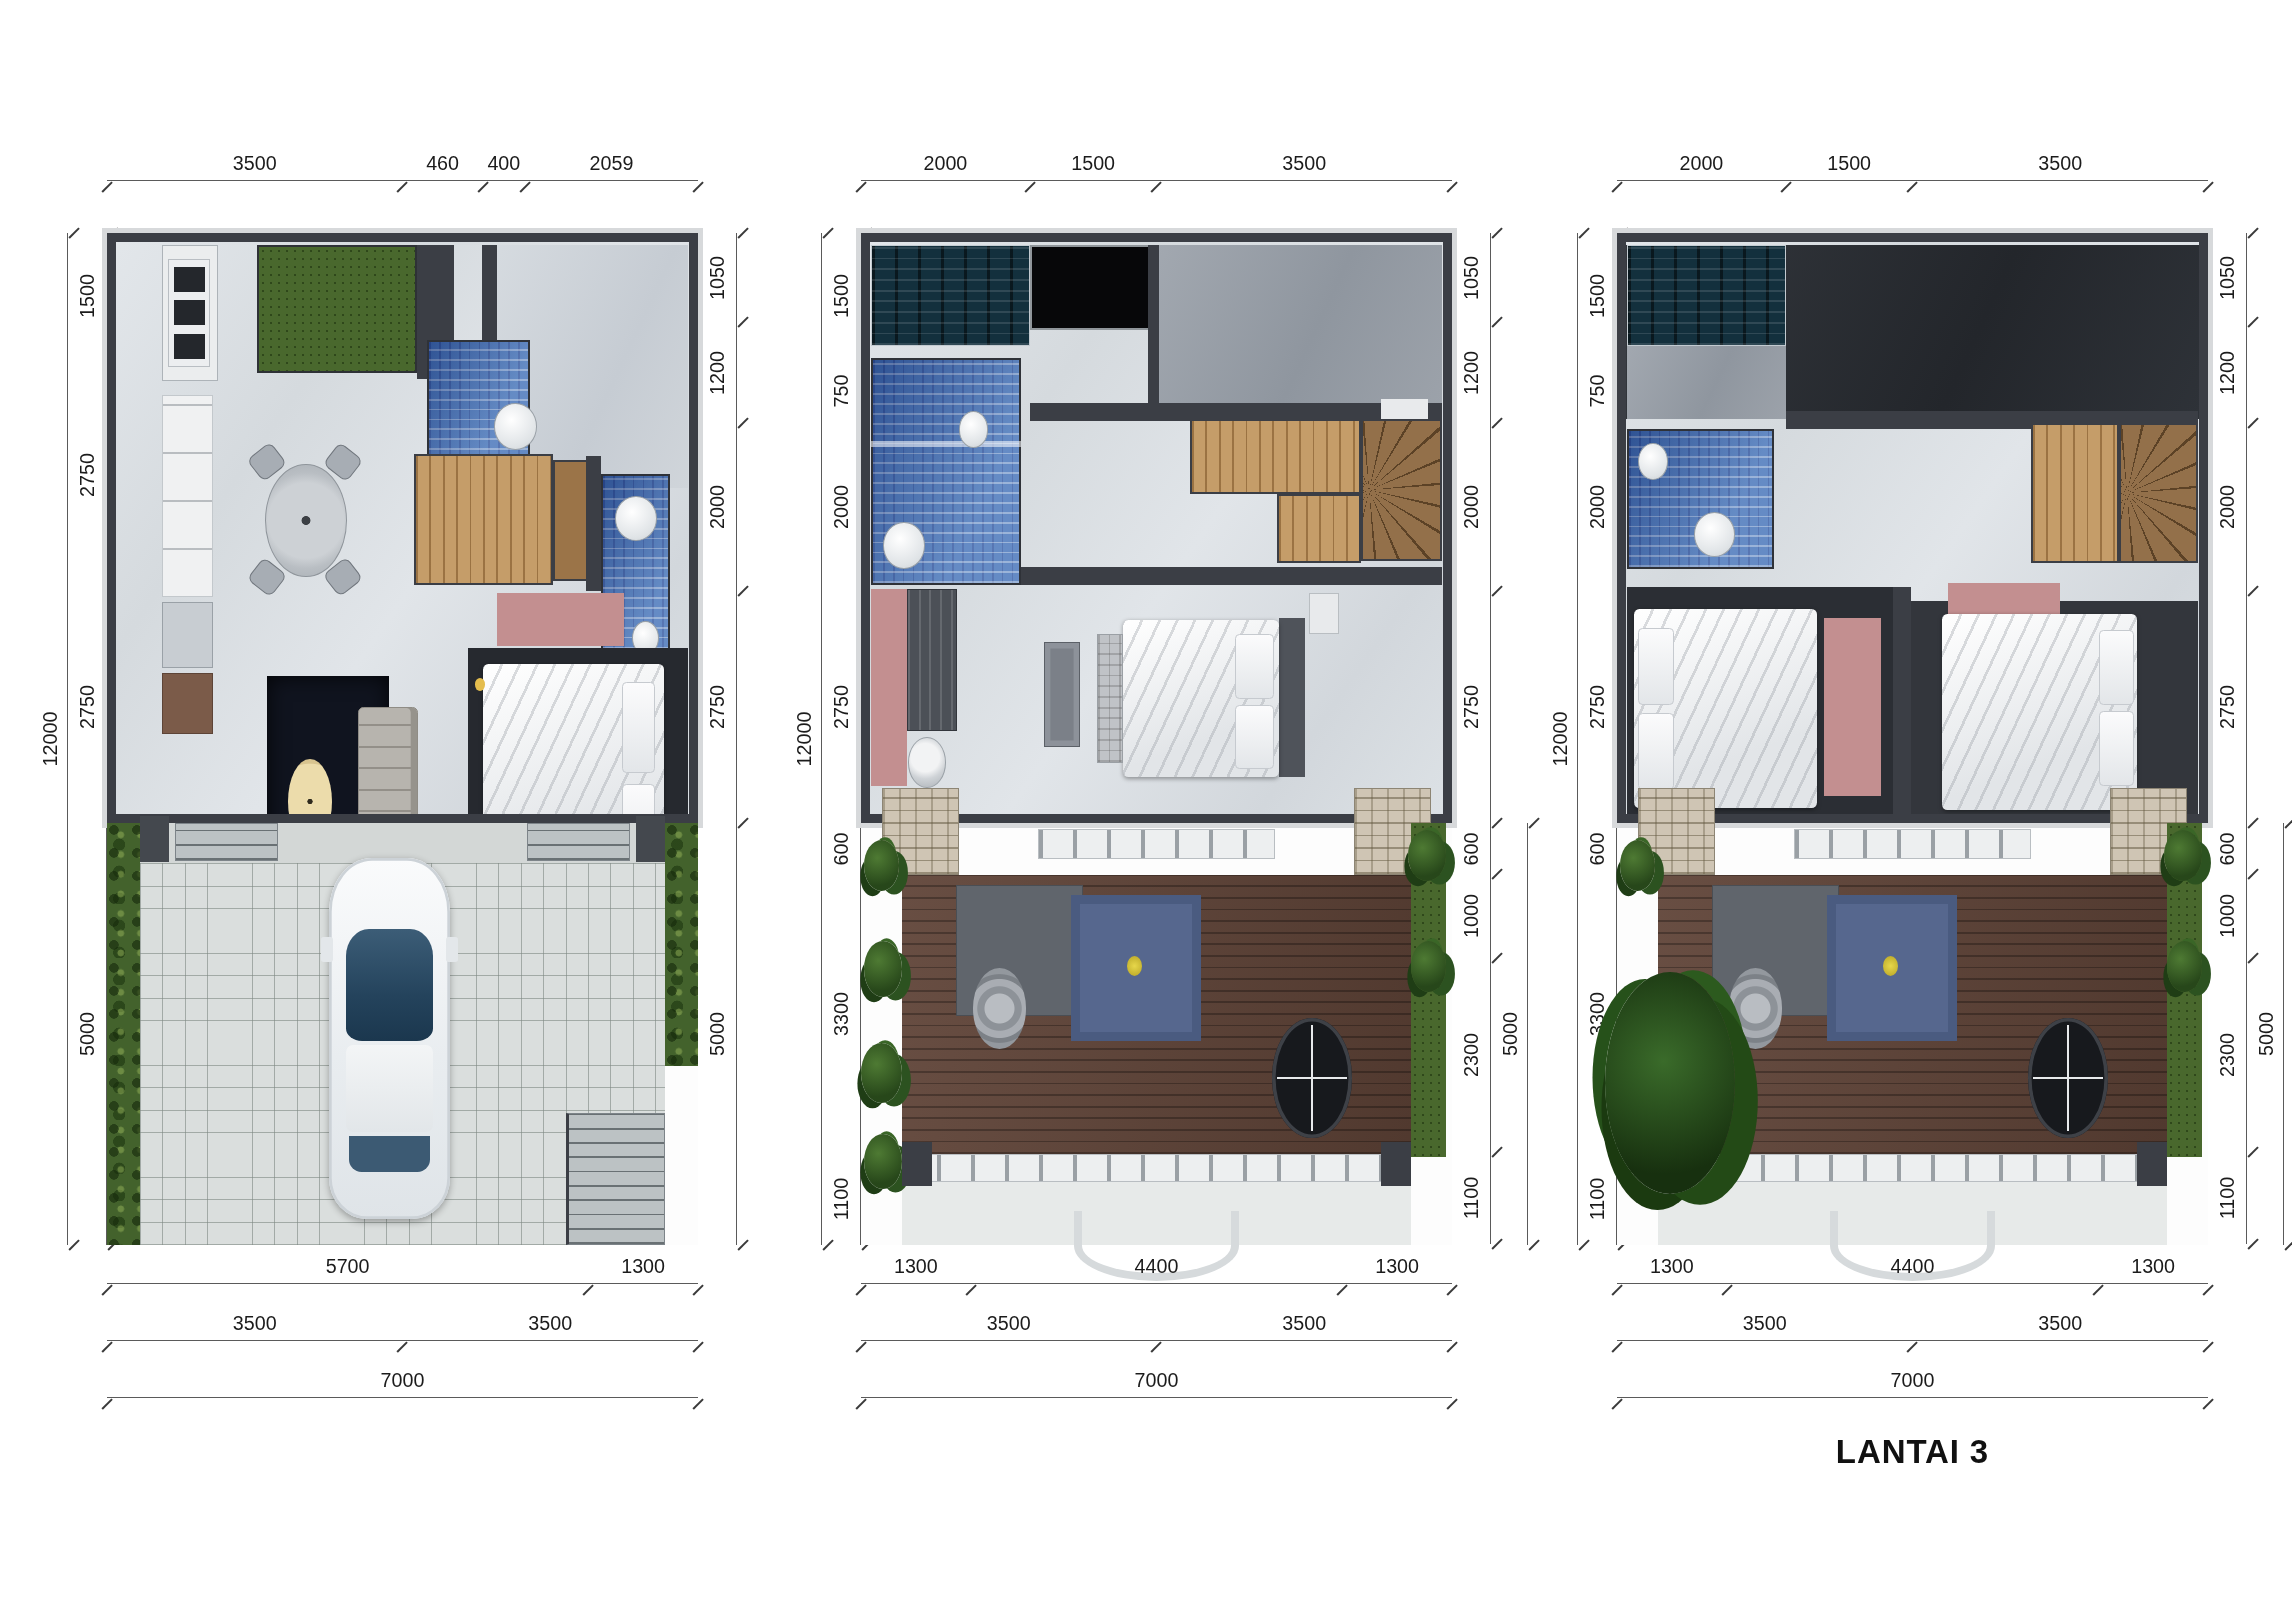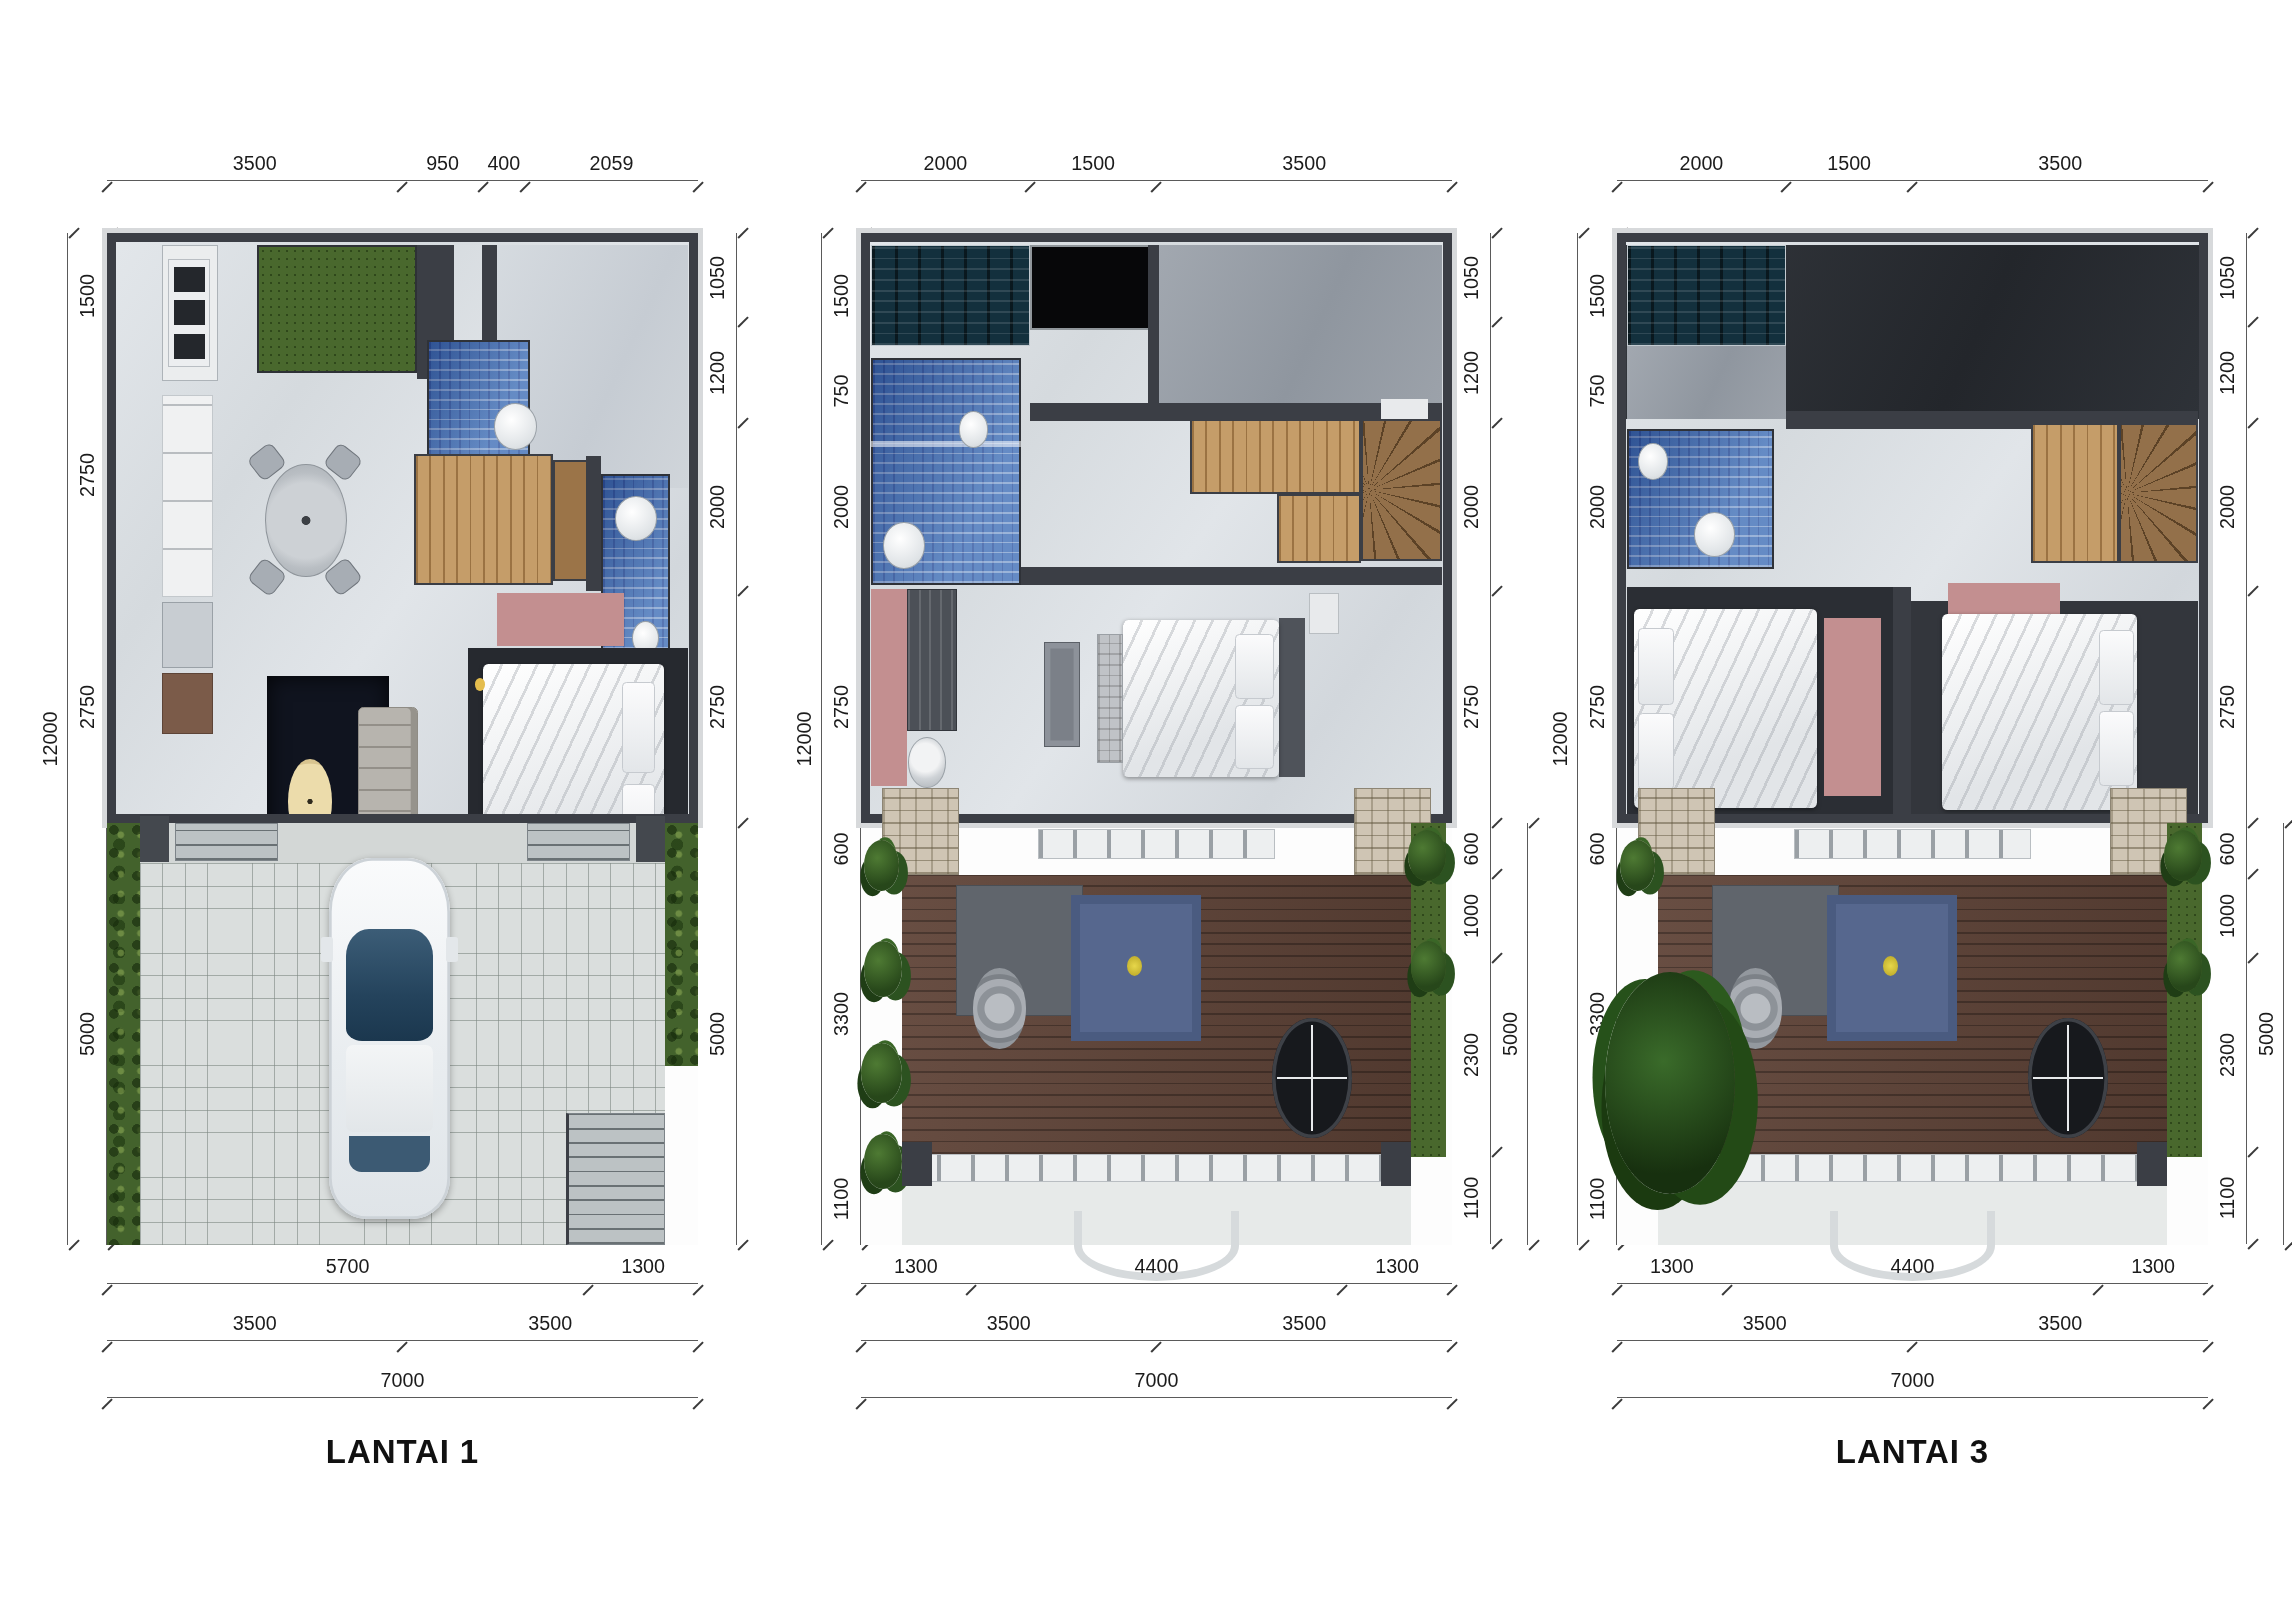--- a/index.html
+++ b/index.html
@@ -106,21 +106,21 @@
 <body>
 
 <div class="sheet">
 
   <div class="floor-group" style="left:32px;">
     <div class="dim-h abs" style="left:75px;top:0;width:591px;height:45px;display:flex;">
       <div class="seg" style="flex:3500">
           <span class="num">3500</span>
         </div>
       <div class="seg" style="flex:950">
-          <span class="num">950</span>
+          <span class="num">460</span>
         </div>
       <div class="seg" style="flex:500">
           <span class="num">400</span>
         </div>
       <div class="seg" style="flex:2050">
           <span class="num">2059</span>
         </div>
     </div>
     <div class="dim-v abs" style="left:0;top:97px;width:36px;height:1012px;">
       <div class="seg" style="height:1012px">
@@ -225,21 +225,20 @@
         </div>
       <div class="seg" style="flex:3500">
           <span class="num">3500</span>
         </div>
     </div>
     <div class="dim-h abs" style="left:75px;top:1205px;width:591px;height:57px;">
       <div class="seg" style="flex:7000">
           <span class="num">7000</span>
         </div>
     </div>
-    <div class="floor-label" style="left:75px;top:1297px;width:591px;">LANTAI 1</div>
   </div>
 
   <div class="floor-group" style="left:786px;">
     <div class="dim-h abs" style="left:75px;top:0;width:591px;height:45px;display:flex;">
       <div class="seg" style="flex:2000">
           <span class="num">2000</span>
         </div>
       <div class="seg" style="flex:1500">
           <span class="num">1500</span>
         </div>

